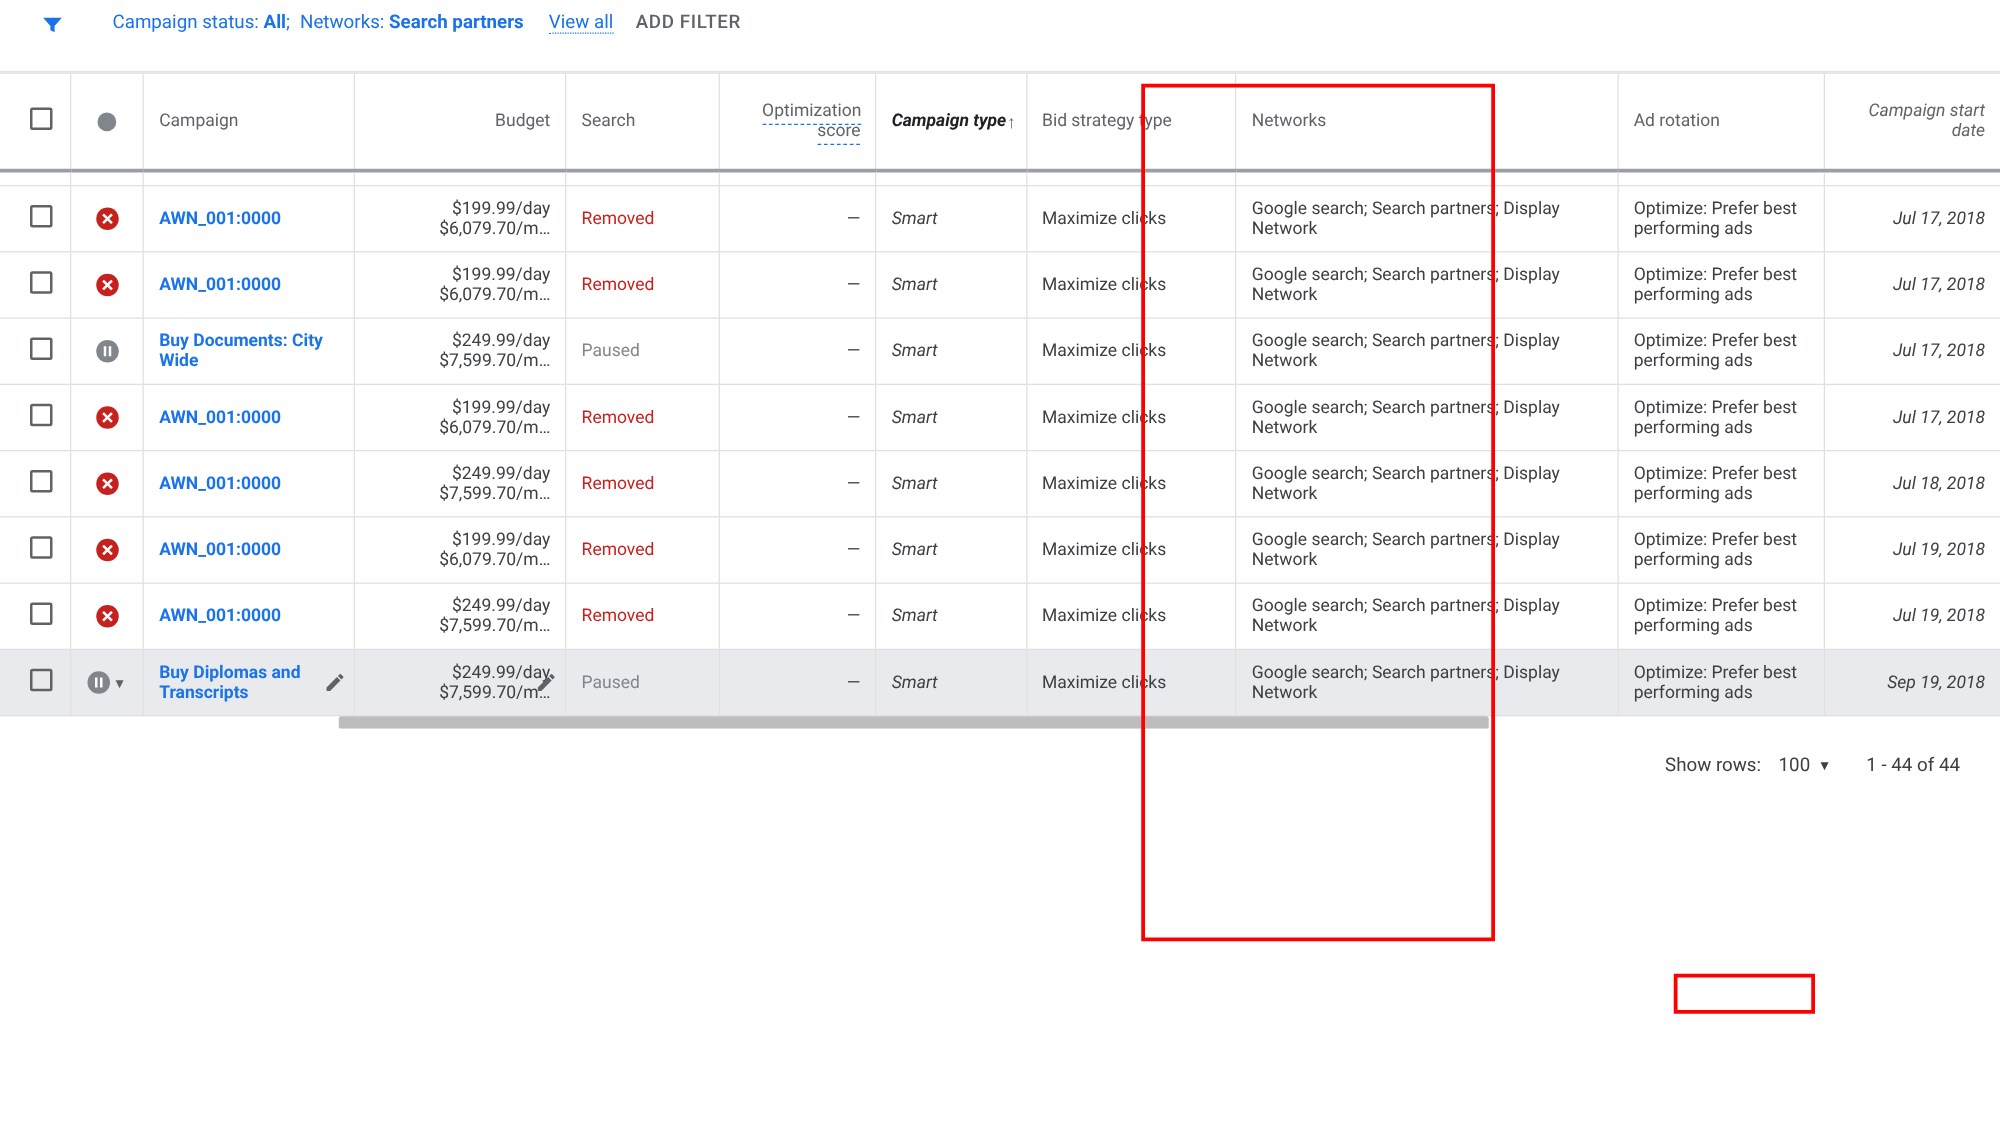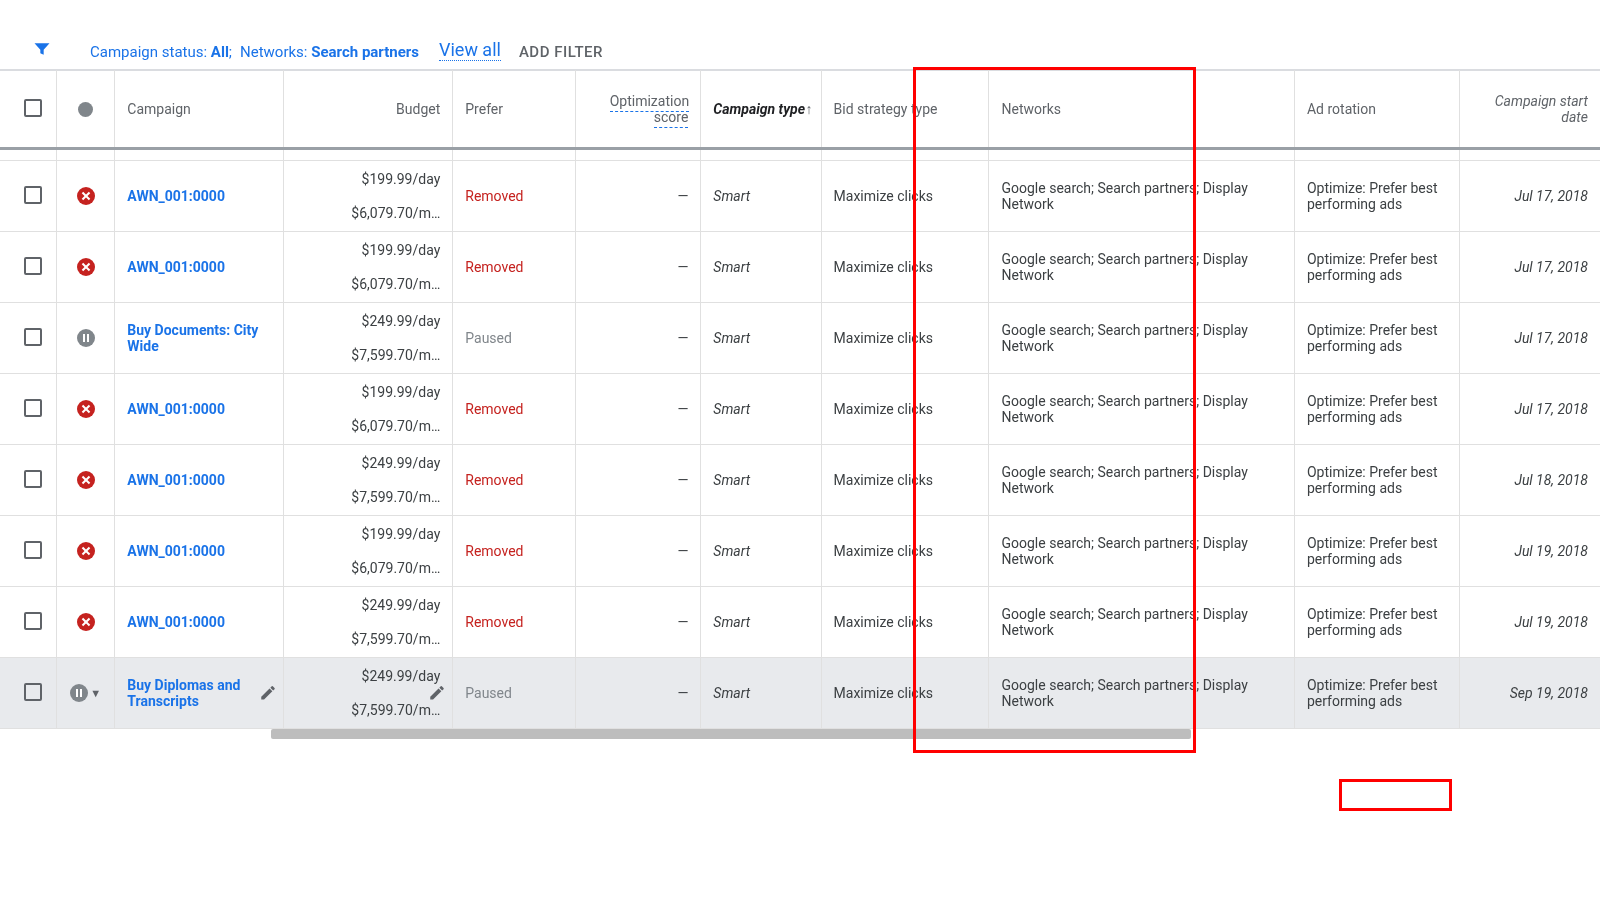--- a/index.html
+++ b/index.html
@@ -1,25 +1,25 @@
 <!DOCTYPE html>
 <html><head>
 <meta charset="utf-8">
 <style>
 * { box-sizing: border-box; margin: 0; padding: 0; }
 body { font-family: Roboto, Arial, sans-serif; font-size: 14px; color: #202124; background: #fff; }
 .wrapper { width: 1600px; height: 916px; overflow: hidden; position: relative; }
 
-.filter-bar { display: flex; align-items: flex-end; padding: 8px 20px 8px 30px; border-bottom: 1px solid #dadce0; height: 42px; margin-top: 28px; }
+.filter-bar { display: flex; align-items: flex-start; padding: 8px 20px 8px 30px; border-bottom: 1px solid #dadce0; height: 58px; }
 .funnel { width: 24px; height: 24px; margin-right: 36px; display:flex; align-items:center; justify-content:center;}
 .funnel svg { width: 20px; height: 20px; fill: #1a73e8; }
 .chip { color: #1a73e8; font-size: 15px; margin-right: 6px; }
 .chip-strong { font-weight: 700; color: #1a73e8; }
 .chip-sep { color: #1a73e8; margin: 0 2px 0 0; }
-.view-all { color: #1a73e8; border-bottom: 1px dotted #1a73e8; margin: 0 18px 0 14px; font-size: 18px; cursor:pointer;}
+.view-all { color: #1a73e8; border-bottom: 1px dotted #1a73e8; margin: 0 18px 0 14px; font-size: 15px; cursor:pointer;}
 .add-filter { color: #5f6368; font-size: 15px; letter-spacing: 0.5px; font-weight: 500; cursor:pointer;}
 
 .table-container { overflow-x: hidden; width: 100%; }
 table { border-collapse: collapse; width: 100%; table-layout: fixed; }
 th, td { border-right: 1px solid #e0e0e0; text-align: left; vertical-align: middle; }
 th { border-top: 1px solid #dadce0; border-bottom: 3px solid #9aa0a6; color: #5f6368; font-weight: 400; font-size: 14px; padding: 14px 12px; height: 78px; position: relative; }
 td { border-bottom: 1px solid #e0e0e0; padding: 10px 12px; font-size: 14px; color: #3c4043; }
 tr.hovered td { background: #e8eaed; }
 
 .col-checkbox { width: 52px; padding-left: 24px; }
@@ -49,21 +49,21 @@
 .dot-paused { width: 18px; height: 18px; background: #80868b; position:relative;}
 .dot-paused::before,.dot-paused::after { content:''; position:absolute; background:#fff; width:2px; height:8px; top:5px; }
 .dot-paused::before { left:6px; }
 .dot-paused::after { left:10px; }
 
 .campaign-link { color: #1a73e8; cursor: pointer; word-wrap: break-word; }
 .status-removed { color: #c5221f; }
 .status-paused { color: #80868b; }
 
 .budget-line1 { display:block;text-align:right; }
-.budget-line2 { display:block;margin-top:18px; }
+.budget-line2 { display:block; }
 
 .hl-box { position: absolute; border: 3px solid red; pointer-events: none; z-index: 10; }
 .hl1 { top: 67px; left: 913px; width: 283px; height: 686px; }
 .hl2 { top: 779px; left: 1339px; width: 113px; height: 32px; }
 
 .partial-row td { height: 12px; padding: 0 12px; overflow: hidden; vertical-align: top;}
 
 .scrollbar { height: 10px; background: #bdbdbd; margin-left: 271px; width: 920px; border-radius: 2px;}
 
 .footer { display:flex; justify-content:flex-end; align-items:center; padding: 20px 32px 0 0; font-size:15px; color:#3c4043;}
@@ -105,21 +105,21 @@
   </div>
 
   <div class="table-container">
     <table>
       <thead>
         <tr>
           <th class="col-checkbox"><span class="checkbox"></span></th>
           <th class="col-dot"><span class="status-dot dot-header"></span></th>
           <th class="col-campaign">Campaign</th>
           <th class="col-budget">Budget</th>
-          <th class="col-status">Prefer</th>
+          <th class="col-status">Search</th>
           <th class="col-opt"><span class="under">Optimization score</span></th>
           <th class="col-type"><span>Campaign type</span><span class="sort-arr">↑</span></th>
           <th class="col-bid">Bid strategy type</th>
           <th class="col-networks">Networks</th>
           <th class="col-adrot">Ad rotation</th>
           <th class="col-start" style="border-right:none">Campaign start date</th>
         </tr>
       </thead>
       <tbody id="tbody">
           <tr class="partial-row">
@@ -266,13 +266,19 @@
     <td class="col-bid">Maximize clicks</td>
     <td class="col-networks">Google search; Search partners; Display Network</td>
     <td class="col-adrot">Optimize: Prefer best performing ads</td>
     <td class="col-start" style="border-right:none">Sep 19, 2018</td>
   </tr>
         </tbody>
     </table>
     <div class="scrollbar"></div>
   </div>
 
+  <div class="footer">
+    <span class="rows-label">Show rows:</span>
+    <span class="rows-val">100</span>
+    <span class="dd-arr">▼</span>
+    <span class="range">1 - 44 of 44</span>
+  </div>
 </div>
 
 </body></html>

